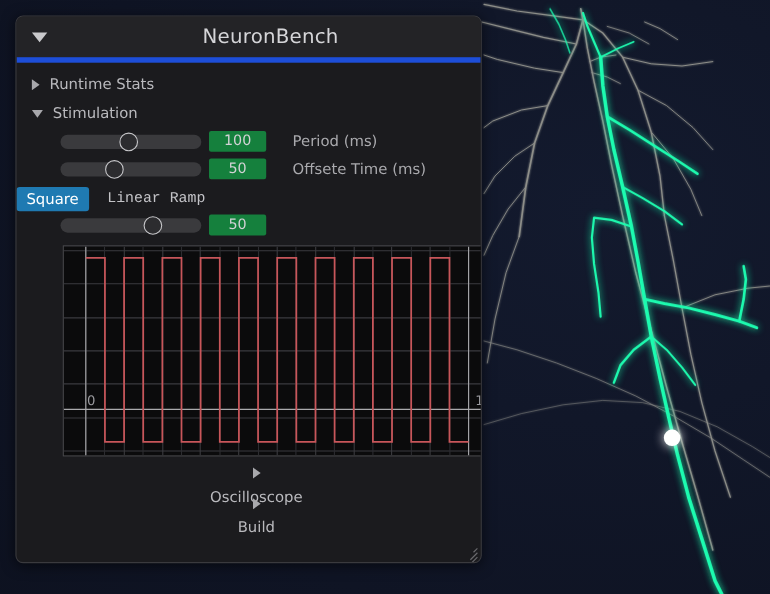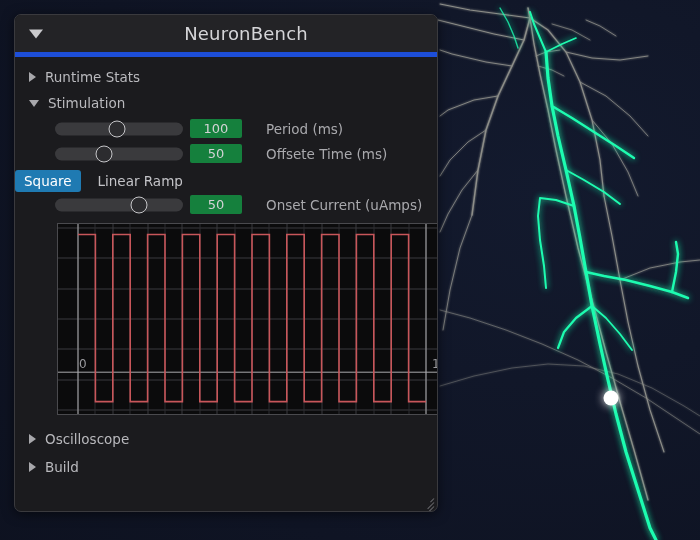--- a/index.html
+++ b/index.html
@@ -145,21 +145,21 @@
     color: #c3c3c7;
     padding: 3px 9px;
     border-radius: 3px;
     cursor: pointer;
     white-space: nowrap;
   }
   .tab.active {
     background: #1f7ab2;
     color: #ffffff;
   }
-  .tab.plain { margin-left: 8px; }
+  .tab.plain { margin-left: 8px; font-family: Liberation Mono, monospace; }
 
   
   .plot-wrap {
     margin: 6px 0 0 42px;
     width: 390px; height: 192px;
     background: #0b0b0c;
     border: 1px solid #4a4a4e;
     box-sizing: border-box;
     position: relative;
     cursor: crosshair;
@@ -169,21 +169,21 @@
     position: absolute;
     color: #9a9a9e;
     font-size: 12px;
     pointer-events: none;
   }
   #axis-left  { left: 21px;  top: 133px; }
   #axis-right { left: 374px; top: 133px; }
 
   
   .bottom-sections { margin-top: 10px; }
-  .bottom-sections .section-head { height: 28px; }
+  .bottom-sections .section-head { height: 28px; flex-direction: column; }
 
   
   #resize-grip {
     position: absolute;
     right: 3px; bottom: 3px;
     width: 13px; height: 13px;
     cursor: nwse-resize;
   }
   #resize-grip span {
     position: absolute;
@@ -307,21 +307,20 @@
         <div class="tab active">Square</div>
         <div class="tab plain">Linear Ramp</div>
       </div>
 
       <div class="ctrl-row">
         <div class="slider">
           <div class="track"></div>
           <div class="knob" id="knob-3" style="left: 84.16px;"></div>
         </div>
         <div class="valuebox">50</div>
-        <div class="ctrl-label">Onset Current (uAmps)</div>
       </div>
 
 
       <div class="plot-wrap">
         <svg id="plot-svg" width="388" height="190" viewBox="0 0 388 190">
             <line x1="0" y1="4" x2="388" y2="4" stroke="#3b3b3f" stroke-width="1"></line>
             <line x1="0" y1="34" x2="388" y2="34" stroke="#3b3b3f" stroke-width="1"></line>
             <line x1="0" y1="65" x2="388" y2="65" stroke="#3b3b3f" stroke-width="1"></line>
             <line x1="0" y1="95" x2="388" y2="95" stroke="#3b3b3f" stroke-width="1"></line>
             <line x1="0" y1="125" x2="388" y2="125" stroke="#3b3b3f" stroke-width="1"></line>

